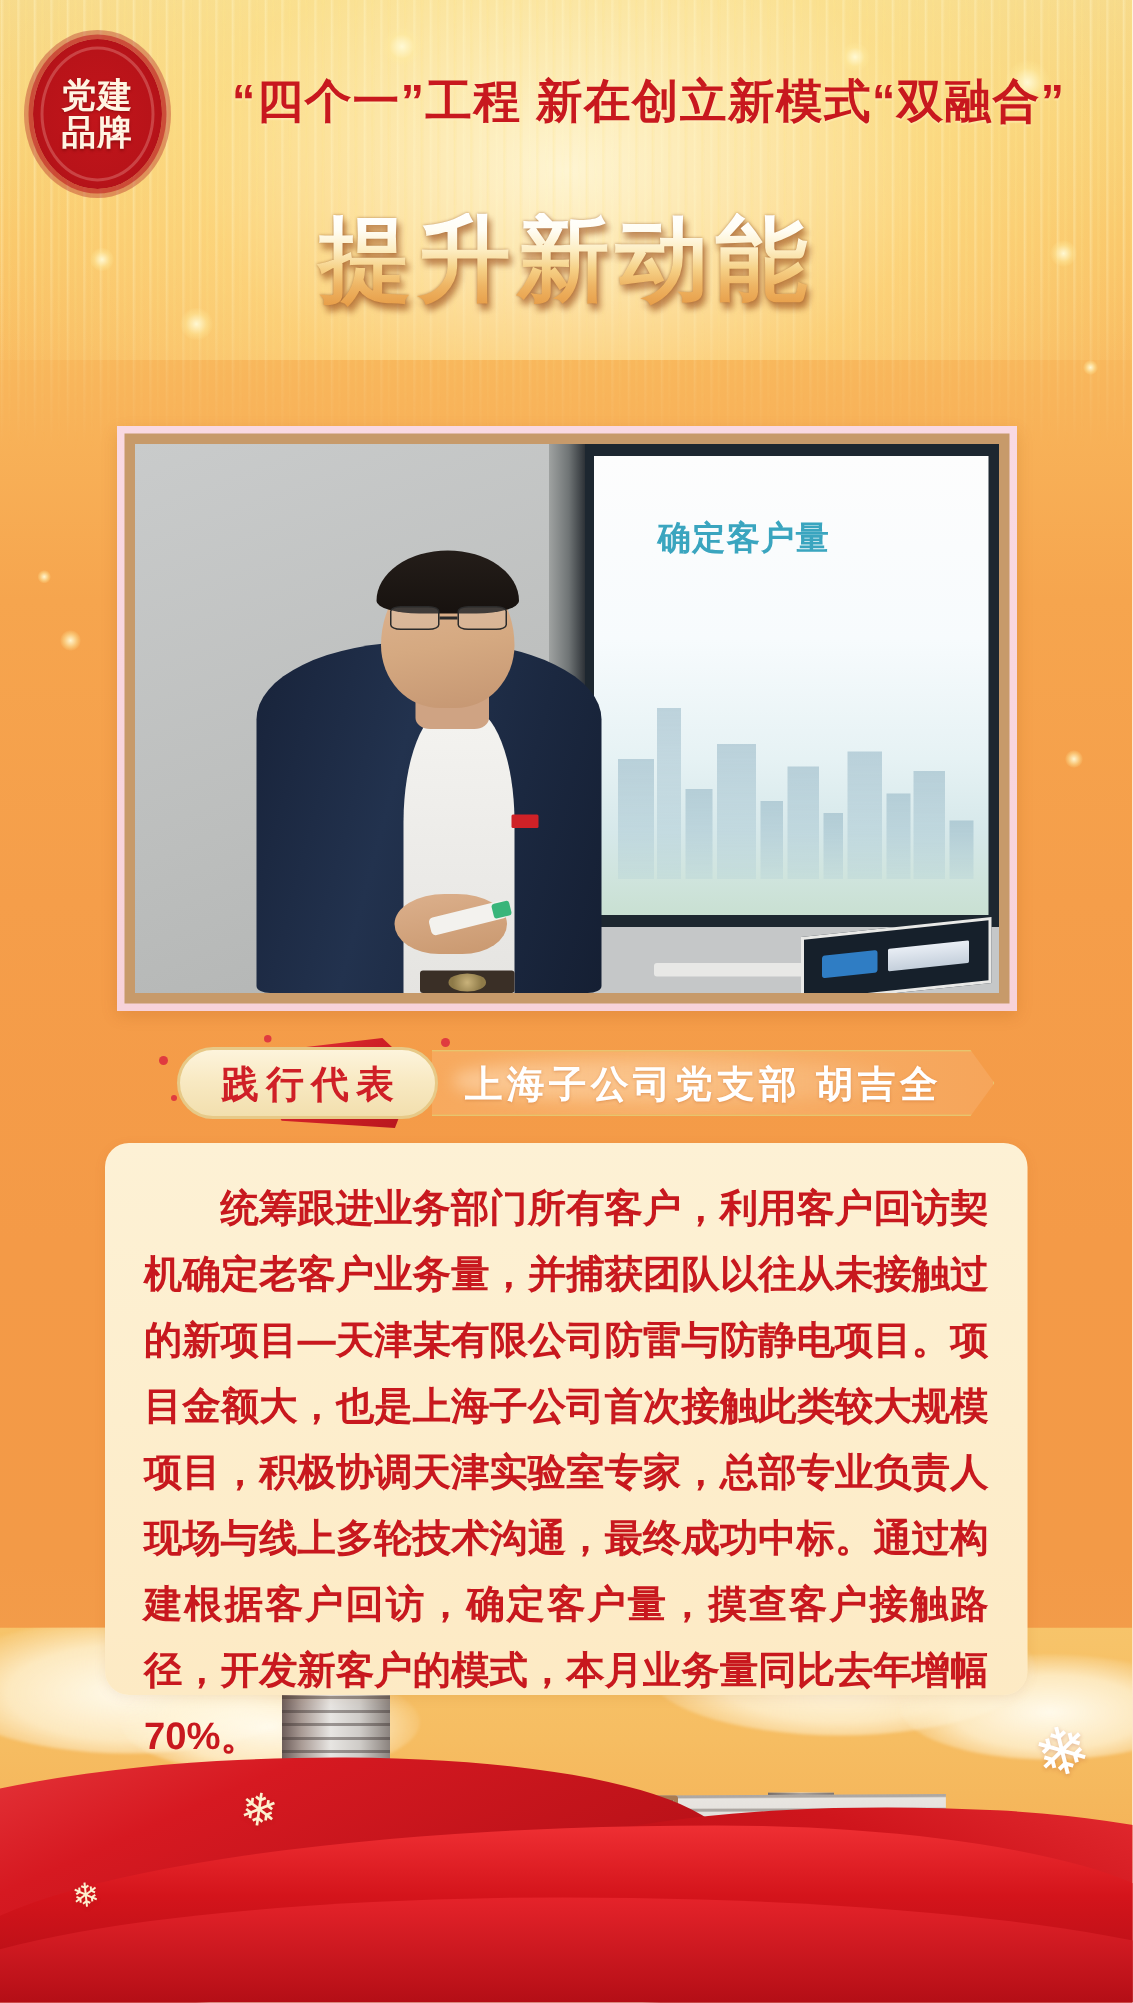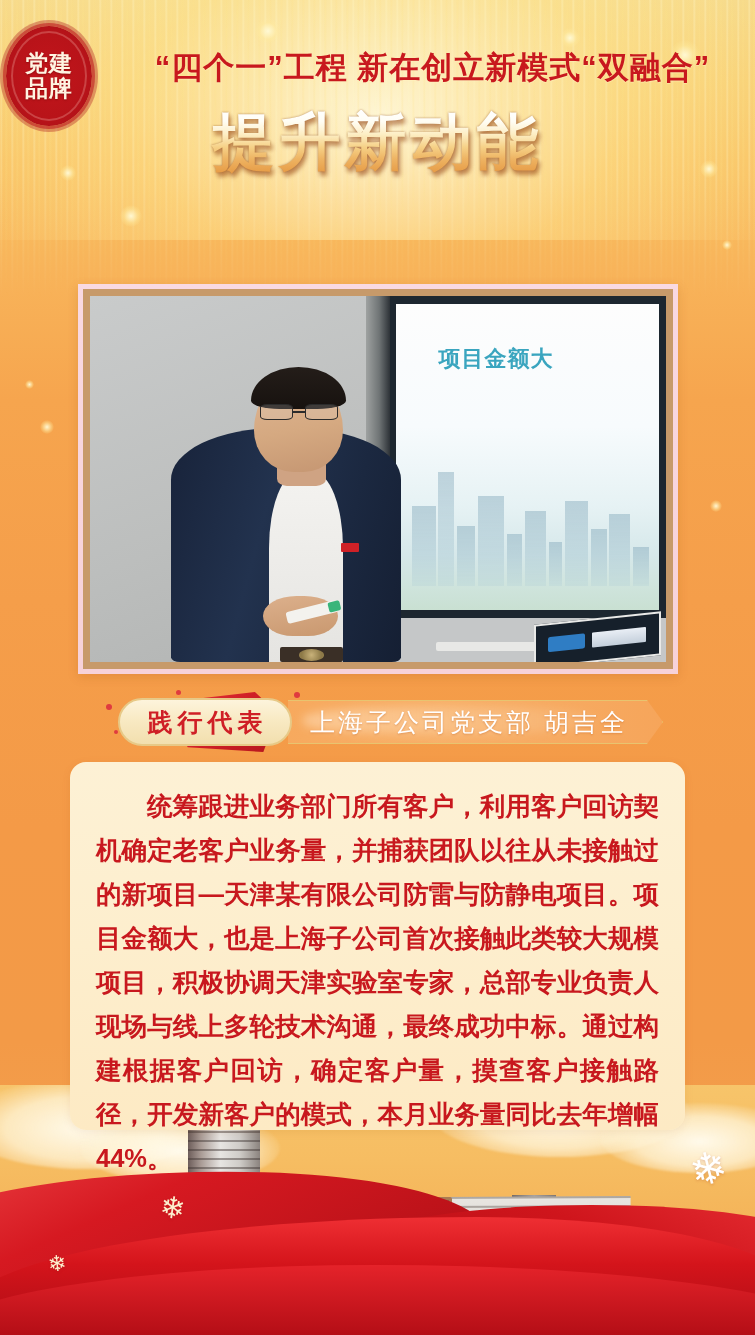--- a/index.html
+++ b/index.html
@@ -55,21 +55,21 @@
   .bokeh {
     position: absolute;
     border-radius: 50%;
     background: radial-gradient(circle, rgba(255,250,215,0.95) 0%, rgba(255,235,160,0.45) 45%, rgba(255,225,140,0) 72%);
     pointer-events: none;
   }
 
   
   .seal {
     position: absolute;
-    left: 6px; top: 26px;
+    left: 22px; top: 26px;
     width: 86px; height: 100px;
     z-index: 8;
   }
   .seal-ring {
     position: absolute;
     inset: 0;
     border-radius: 50%;
     background: radial-gradient(ellipse at 50% 50%, #c2151b 0%, #b81319 62%, #a5101a 100%);
     box-shadow: 0 0 0 3px rgba(190,20,28,0.55), 0 0 0 6px rgba(168,16,26,0.35);
   }
@@ -131,21 +131,21 @@
         #fdeec4 38%,
         #f6d187 58%,
         #eeb463 76%,
         #e69a44 100%);
     -webkit-background-clip: text;
     background-clip: text;
     color: transparent;
     -webkit-text-fill-color: transparent;
     filter: drop-shadow(2px 4px 2px rgba(150,62,10,0.45)) drop-shadow(0 0 1px rgba(120,50,10,0.5));
   }
-  .bigtitle .ln2 { letter-spacing: 4px; }
+  .bigtitle .ln2 { letter-spacing: 4px; margin-top: 32px; }
 
   
   .photo-frame {
     position: absolute;
     left: 78px; top: 284px;
     width: 600px; height: 390px;
     background: linear-gradient(180deg, #f9d9e2 0%, #f7d2d9 100%);
     padding: 5px;
     box-sizing: border-box;
     box-shadow: 0 3px 10px rgba(150,70,10,0.18);
@@ -326,21 +326,21 @@
   }
   .rep-tail::before {
     content: "";
     position: absolute; left: 4%; top: 14%; width: 78%; height: 64%;
     background: linear-gradient(90deg, rgba(255,225,190,0.55), rgba(255,230,200,0.12));
     border-radius: 40%;
     filter: blur(5px);
   }
   .rep-name {
     position: relative;
-    font-size: 25px; font-weight: normal; color: #ffffff; letter-spacing: 3px;
+    font-size: 25px; font-weight: bold; color: #ffffff; letter-spacing: 3px;
     padding-left: 22px;
     text-shadow: 0 1px 2px rgba(180,80,20,0.35);
     white-space: nowrap;
   }
   .dot {
     position: absolute; border-radius: 50%; background: #e03b3f;
   }
 
   
   .text-card {
@@ -505,21 +505,21 @@
     <div class="ln ln2">提升新动能</div>
   </div>
 
   <div class="photo-frame">
     <div class="photo-inner">
       <div class="photo">
         <div class="room-wall"></div>
         <div class="room-wall2"></div>
         <div class="screen-board">
           <div class="screen-img">
-            <div class="screen-title">项目金额大</div>
+            <div class="screen-title">确定客户量</div>
             <div class="city">
               <i style="left:6%;width:9%;height:62%;"></i>
               <i style="left:16%;width:6%;height:88%;"></i>
               <i style="left:23%;width:7%;height:46%;"></i>
               <i style="left:31%;width:10%;height:70%;"></i>
               <i style="left:42%;width:6%;height:40%;"></i>
               <i style="left:49%;width:8%;height:58%;"></i>
               <i style="left:58%;width:5%;height:34%;"></i>
               <i style="left:64%;width:9%;height:66%;"></i>
               <i style="left:74%;width:6%;height:44%;"></i>
@@ -561,21 +561,21 @@
     <div class="rep-ribbon-l"></div>
     <div class="rep-tail">
       <div class="rep-name">上海子公司党支部 胡吉全</div>
     </div>
     <div class="rep-pill">
       <span>践行代表</span>
     </div>
   </div>
 
   <div class="text-card">
-    <div class="body-text">统筹跟进业务部门所有客户，利用客户回访契机确定老客户业务量，并捕获团队以往从未接触过的新项目—天津某有限公司防雷与防静电项目。项目金额大，也是上海子公司首次接触此类较大规模项目，积极协调天津实验室专家，总部专业负责人现场与线上多轮技术沟通，最终成功中标。通过构建根据客户回访，确定客户量，摸查客户接触路径，开发新客户的模式，本月业务量同比去年增幅 44%。</div>
+    <div class="body-text">统筹跟进业务部门所有客户，利用客户回访契机确定老客户业务量，并捕获团队以往从未接触过的新项目—天津某有限公司防雷与防静电项目。项目金额大，也是上海子公司首次接触此类较大规模项目，积极协调天津实验室专家，总部专业负责人现场与线上多轮技术沟通，最终成功中标。通过构建根据客户回访，确定客户量，摸查客户接触路径，开发新客户的模式，本月业务量同比去年增幅 70%。</div>
   </div>
 
   <div class="bottom">
     <div class="sky"></div>
 
     <div class="cloud" style="left:-40px;top:-6px;width:250px;height:90px;"></div>
     <div class="cloud" style="left:80px;top:28px;width:200px;height:70px;"></div>
     <div class="cloud" style="left:430px;top:-18px;width:260px;height:90px;"></div>
     <div class="cloud" style="left:600px;top:18px;width:200px;height:70px;"></div>
 

